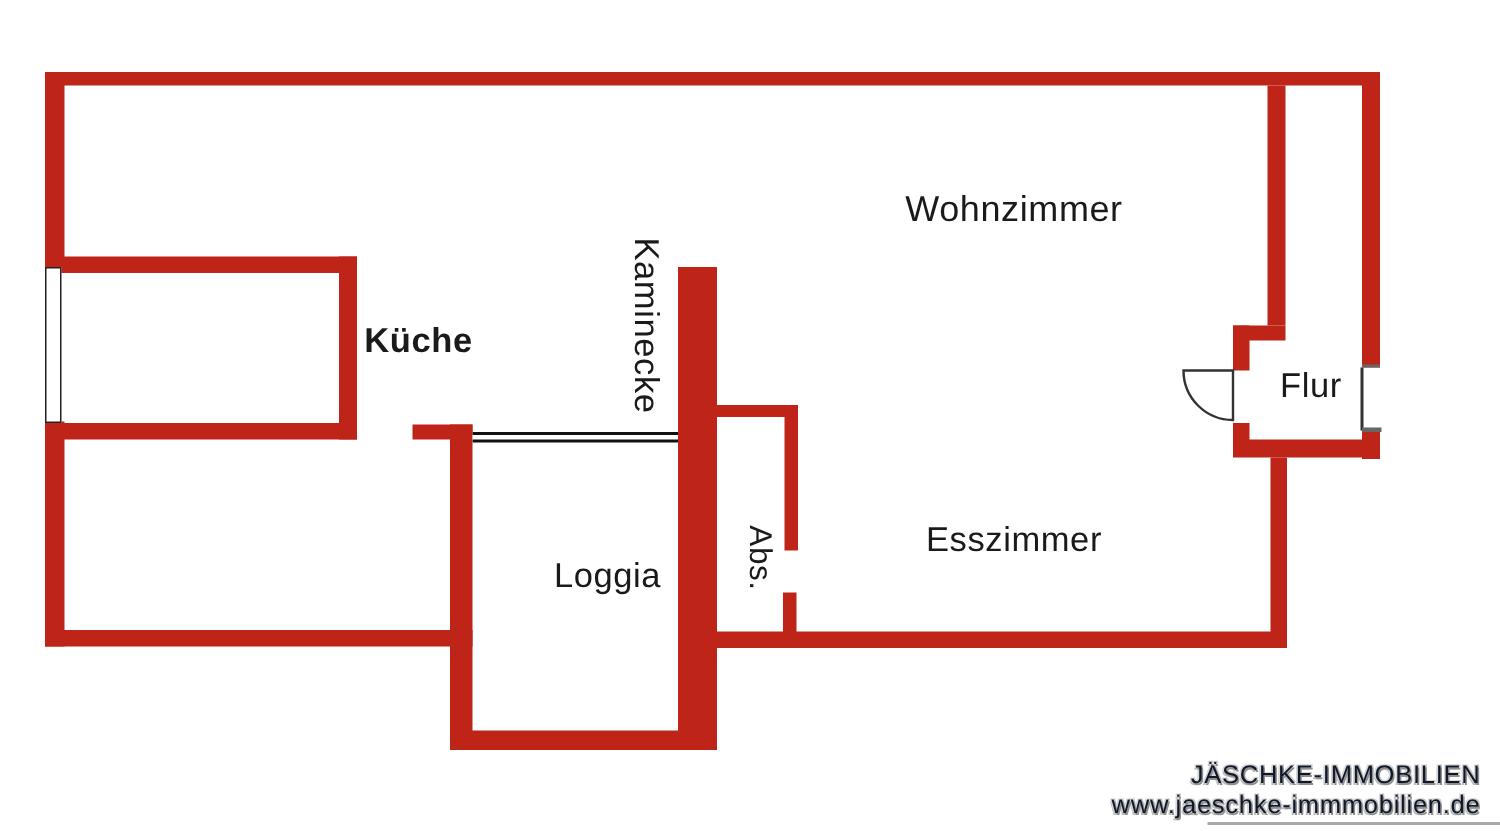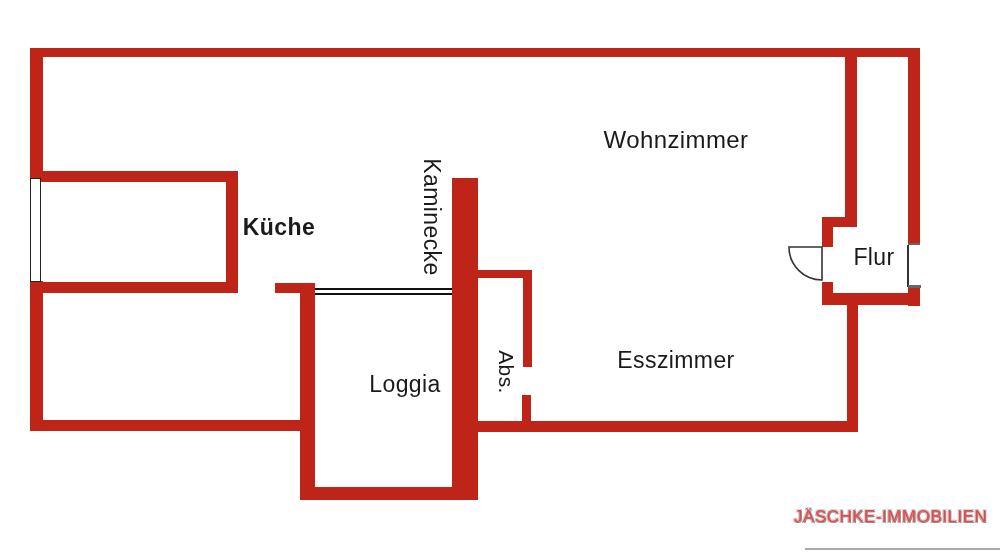--- a/index.html
+++ b/index.html
@@ -16,21 +16,21 @@
     position:absolute;transform:translate(-50%,-50%);
     font-size:23px;color:#1a1a1a;white-space:nowrap;letter-spacing:0.4px;z-index:6;
   }
   .label.rot{transform:translate(-50%,-50%) rotate(90deg);}
   .label.big{font-size:24px;}
   .label.small{font-size:21px;}
   svg.overlay{position:absolute;left:0;top:0;z-index:5;}
   #branding{
     position:absolute;right:13px;top:507px;text-align:right;z-index:6;
     font-size:17px;letter-spacing:0.5px;line-height:1.2;
-    color:#ef4444;
+    color:#0f172a;
     text-shadow:1px 1px 0 #8f8f8f, -1px -1px 0 #d9d9d9, 1px -1px 0 #c9c9c9, -1px 1px 0 #bdbdbd;
   }
   #brand-underline{position:absolute;left:805px;top:548px;width:195px;height:2px;background:#a9a9a9;z-index:6;}
 </style>
 </head>
 <body>
 
 <div id="stage">
 
   <div class="wall" style="left:30px;top:48px;width:890px;height:9px;"></div>
@@ -77,16 +77,17 @@
   <div class="label big" style="left:676px;top:140px;">Wohnzimmer</div>
   <div class="label" style="left:279px;top:227px;font-weight:bold;">Küche</div>
   <div class="label rot" style="left:431px;top:217px;">Kaminecke</div>
   <div class="label" style="left:874px;top:257px;">Flur</div>
   <div class="label" style="left:389px;top:384px;margin-left:16px;">Loggia</div>
   <div class="label rot small" style="left:506px;top:372px;">Abs.</div>
   <div class="label" style="left:676px;top:360px;">Esszimmer</div>
 
   <div id="branding">
     <div>JÄSCHKE-IMMOBILIEN</div>
+    <div>www.jaeschke-immmobilien.de</div>
   </div>
   <div id="brand-underline"></div>
 
 </div>
 
 </body></html>

